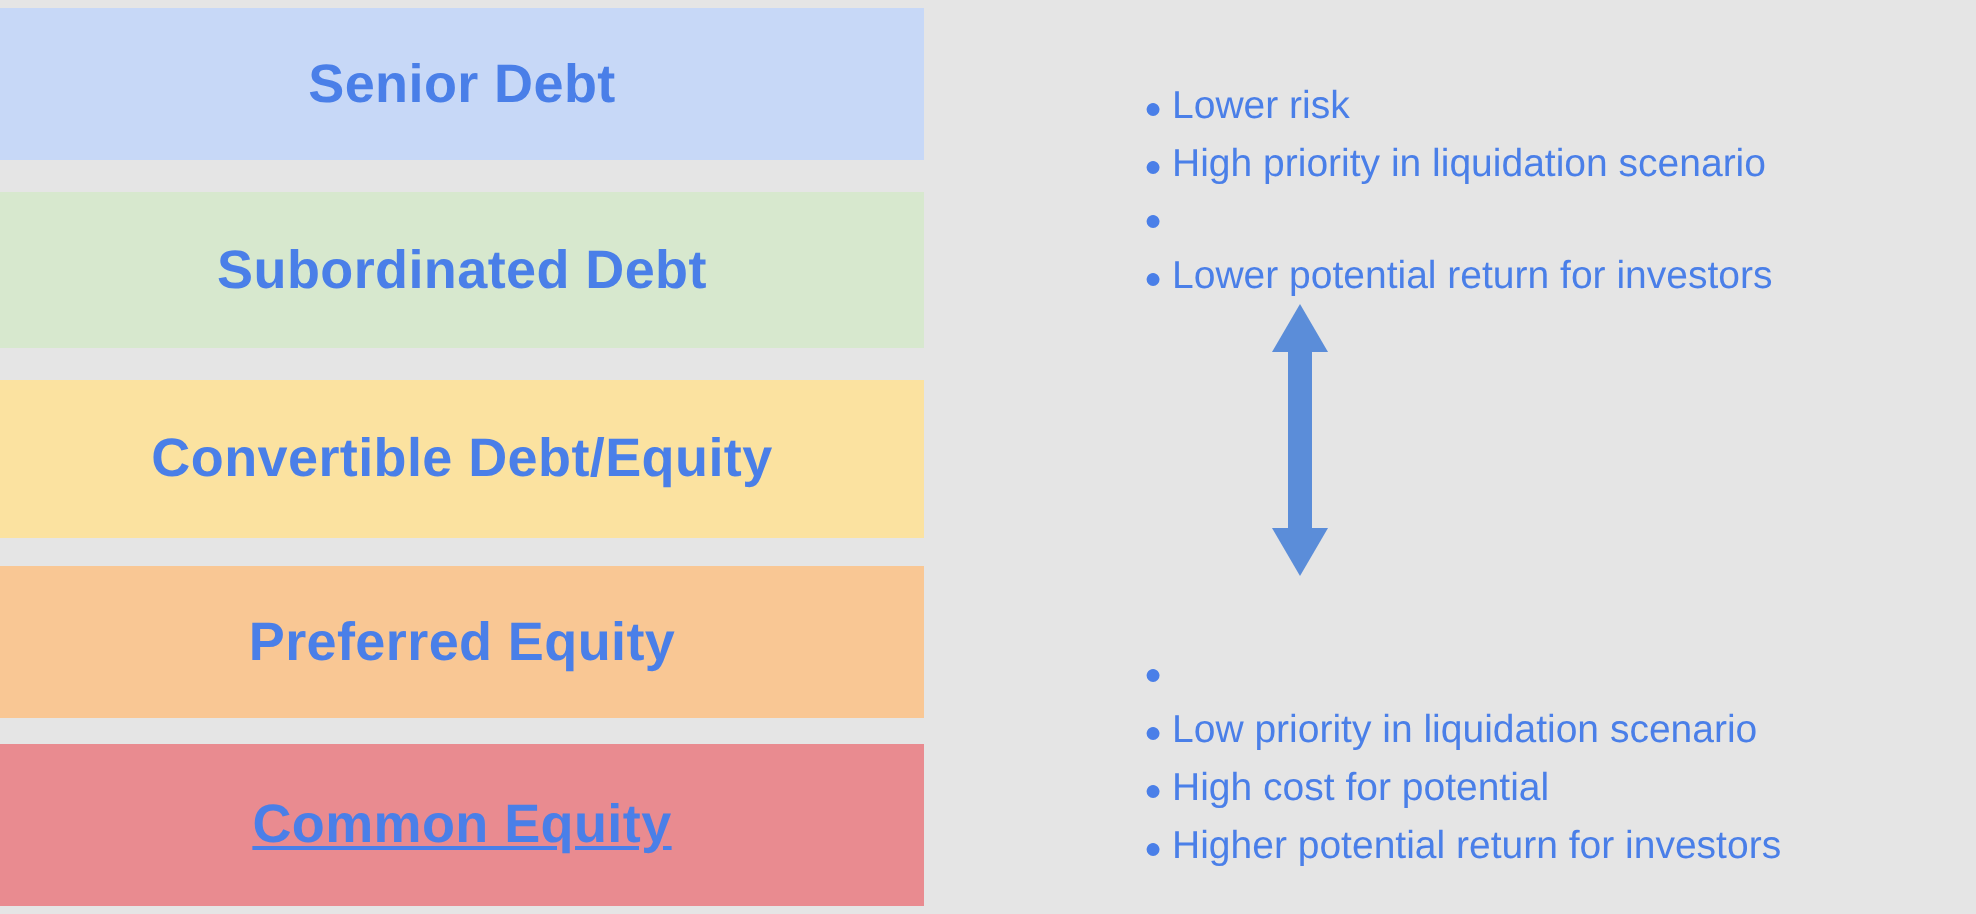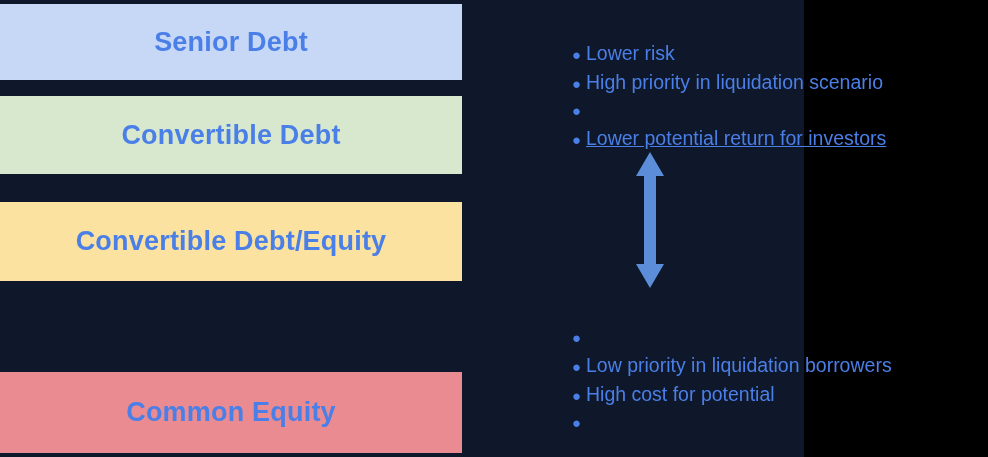--- a/index.html
+++ b/index.html
@@ -8,23 +8,23 @@
     background: #000000;
   }
   body {
     width: 988px;
     height: 457px;
     overflow: hidden;
     font-family: "Liberation Sans", sans-serif;
   }
   #canvas {
     position: relative;
-    width: 804px;
+    width: 988px;
     height: 457px;
-    background: #0f172a;
+    background: #e5e5e5;
   }
 
   
   #stack {
     position: absolute;
     left: 0;
     top: 0;
     width: 462px;
     height: 457px;
   }
@@ -86,67 +86,71 @@
 </head>
 <body>
 
 <div id="canvas">
 
   <div id="stack">
     <div class="tier" style="top: 4px; height: 76px; background: rgb(199, 216, 247);">
       <span class="tier-label" style="color: rgb(74, 127, 232);">Senior Debt</span>
     </div>
     <div class="tier" style="top: 96px; height: 78px; background: rgb(215, 232, 206);">
-      <span class="tier-label" style="color: rgb(74, 127, 232);">Convertible Debt</span>
+      <span class="tier-label" style="color: rgb(74, 127, 232);">Subordinated Debt</span>
     </div>
-    <div class="tier" style="top: 190px; height: 79px; background: rgb(251, 226, 160); margin-top: 12px;">
+    <div class="tier" style="top: 190px; height: 79px; background: rgb(251, 226, 160);">
       <span class="tier-label" style="color: rgb(74, 127, 232);">Convertible Debt/Equity</span>
     </div>
+    <div class="tier" style="top: 283px; height: 76px; background: rgb(249, 199, 148);">
+      <span class="tier-label" style="color: rgb(74, 127, 232);">Preferred Equity</span>
+    </div>
     <div class="tier" style="top: 372px; height: 81px; background: rgb(233, 139, 144);">
-      <span class="tier-label" style="color: rgb(74, 127, 232);">Common Equity</span>
+      <span class="tier-label" style="color: rgb(74, 127, 232); text-decoration: underline;">Common Equity</span>
     </div>
   </div>
 
   <div id="right">
 
     <div class="bullet-group" id="top-notes" style="top: 16px;">
       <div class="bullet-row">
         <span class="bullet-dot" style="color: rgb(74, 127, 232);">●</span>
         <span class="bullet-text" style="color: rgb(74, 127, 232); margin-top: 25px;">Lower risk</span>
       </div>
       <div class="bullet-row">
         <span class="bullet-dot" style="color: rgb(74, 127, 232);">●</span>
         <span class="bullet-text" style="color: rgb(74, 127, 232);">High priority in liquidation scenario</span>
       </div>
       <div class="bullet-row">
         <span class="bullet-dot" style="color: rgb(74, 127, 232);">●</span>
       </div>
       <div class="bullet-row">
         <span class="bullet-dot" style="color: rgb(74, 127, 232);">●</span>
-        <span class="bullet-text" style="color: rgb(74, 127, 232); text-decoration: underline;">Lower potential return for investors</span>
+        <span class="bullet-text" style="color: rgb(74, 127, 232);">Lower potential return for investors</span>
       </div>
     </div>
 
     <svg id="arrow" viewBox="0 0 34 136">
       <polygon points="17,0 31,24 3,24" fill="#5b8dd9"></polygon>
       <rect x="11" y="20" width="12" height="96" fill="#5b8dd9"></rect>
       <polygon points="17,136 31,112 3,112" fill="#5b8dd9"></polygon>
     </svg>
 
     <div class="bullet-group" id="bottom-notes" style="top: 326px;">
       <div class="bullet-row">
         <span class="bullet-dot" style="color: rgb(74, 127, 232);">●</span>
       </div>
       <div class="bullet-row">
         <span class="bullet-dot" style="color: rgb(74, 127, 232);">●</span>
-        <span class="bullet-text" style="color: rgb(74, 127, 232);">Low priority in liquidation borrowers</span>
+        <span class="bullet-text" style="color: rgb(74, 127, 232);">Low priority in liquidation scenario</span>
       </div>
       <div class="bullet-row">
         <span class="bullet-dot" style="color: rgb(74, 127, 232);">●</span>
         <span class="bullet-text" style="color: rgb(74, 127, 232);">High cost for potential</span>
       </div>
       <div class="bullet-row">
         <span class="bullet-dot" style="color: rgb(74, 127, 232);">●</span>
+        <span class="bullet-text" style="color: rgb(74, 127, 232);">Higher potential return for investors</span>
       </div>
     </div>
 
   </div>
 </div>
 
 </body></html>

